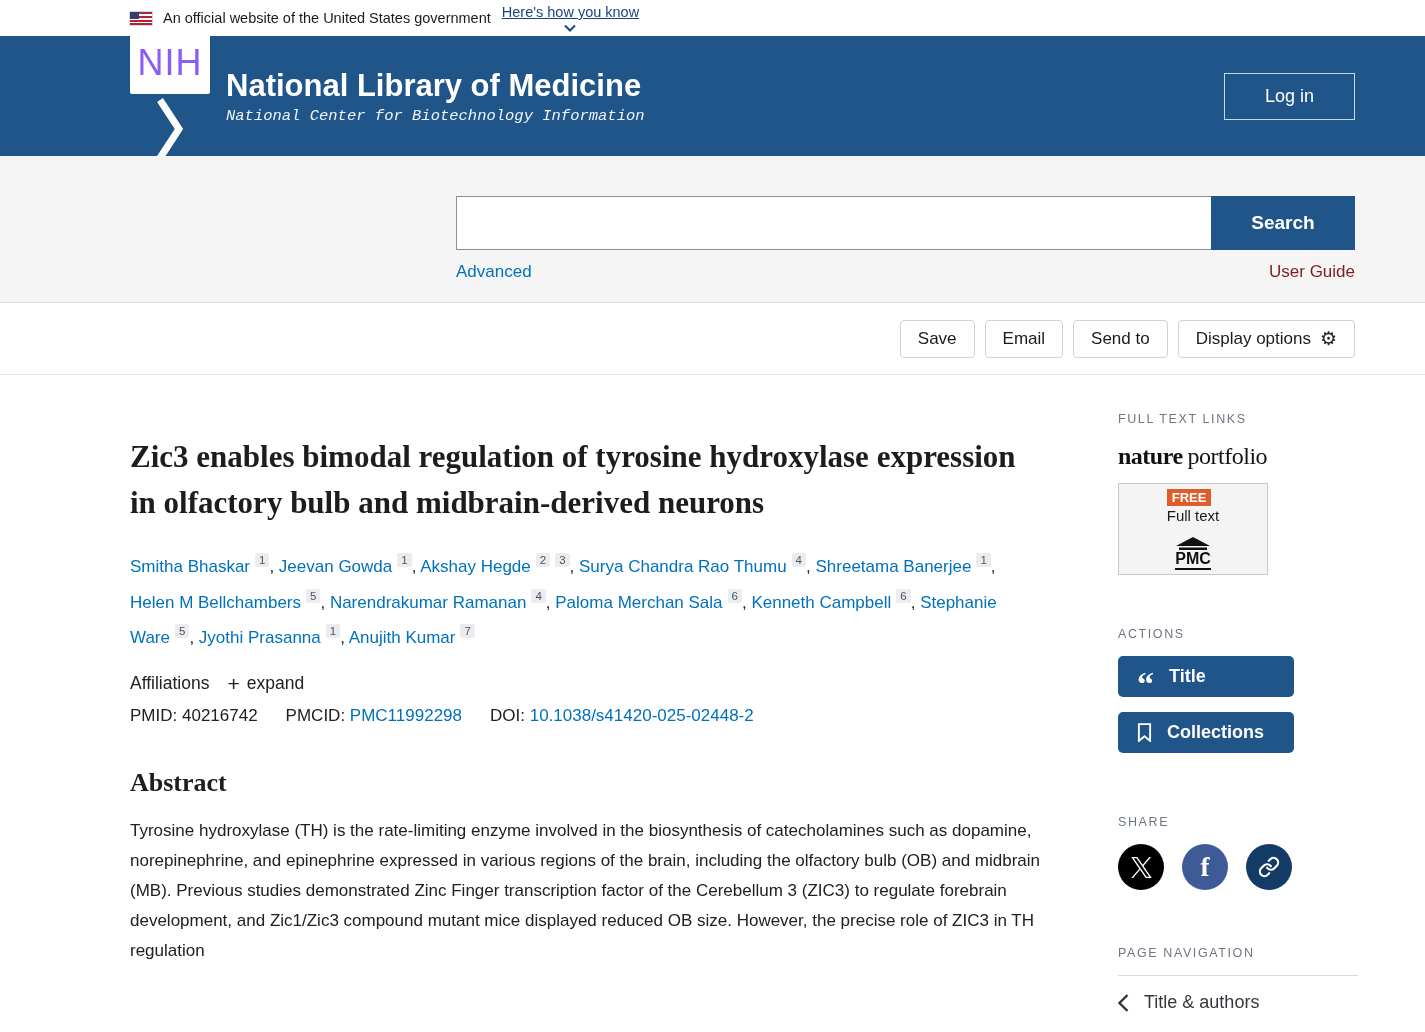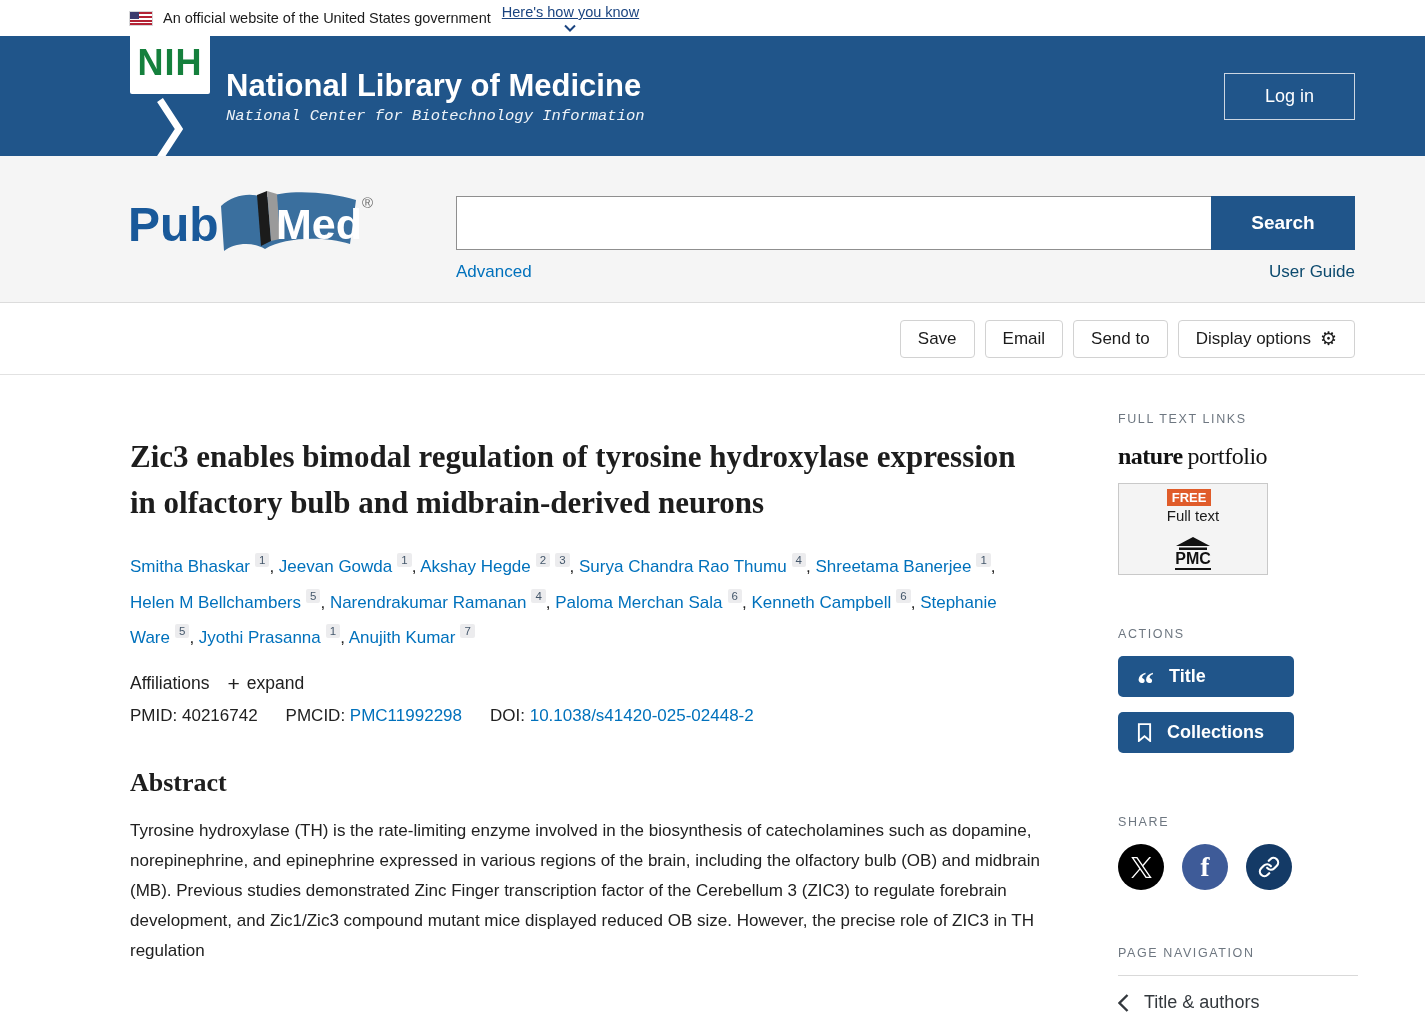--- a/index.html
+++ b/index.html
@@ -14,37 +14,37 @@
   .us-flag { width:22px; height:13px; position:relative; flex:0 0 auto;
     background:repeating-linear-gradient(#b22234 0 1.9px,#fff 1.9px 3.8px); outline:1px solid #d6d7d9; }
   .us-flag::after { content:""; position:absolute; left:0; top:0; width:9px; height:7px; background:#3c3b6e; }
   .how-link { color:#1a4480; text-decoration:underline; display:inline-flex; align-items:center; gap:4px; font-size:14.5px; }
 
   
   .nlm-header { height:120px; background:#20558a; display:flex; align-items:center;
     padding:0 70px 0 130px; color:#fff; }
   .nih-logo { display:flex; align-items:center; gap:4px; }
   .nih-box { width:80px; height:62px; background:#fff; border-radius:2px; display:flex;
-    align-items:center; justify-content:center; font-size:36px; font-weight:bold; color:#15803d; letter-spacing:1px; }
+    align-items:center; justify-content:center; font-size:36px; font-weight:normal; color:#8b5cf6; letter-spacing:1px; }
   .org { margin-left:16px; }
   .org-name { font-size:31px; font-weight:bold; }
   .org-sub { font-size:15.5px; font-style:italic; margin-top:3px; color:#eef3f8;font-family:Liberation Mono, monospace; }
   .login-btn { margin-left:auto; background:transparent; border:1px solid #ccd6e2; color:#fff;
     font-size:18px; padding:12px 40px; }
 
   
   .search-section { position:relative; height:147px; background:#f5f5f5; border-bottom:1px solid #dcdcdc; }
   .pubmed-logo { position:absolute; left:128px; top:34px; }
   .search-form { position:absolute; left:456px; top:40px; display:flex; }
   .search-input { width:755px; height:54px; border:1px solid #8f8f8f; border-right:none;
     font-size:18px; padding:0 14px; background:#fff; }
   .search-btn { width:144px; height:54px; background:#20558a; color:#fff; font-weight:bold;
     font-size:19px; border:none; }
   .advanced-link { position:absolute; left:456px; top:106px; color:#0071bc; font-size:17px; }
-  .user-guide-link { position:absolute; right:70px; top:106px; color:#0c4a6e; font-size:17px; }
+  .user-guide-link { position:absolute; right:70px; top:106px; color:#7f1d1d; font-size:17px; }
 
   
   .toolbar { height:72px; background:#fff; border-bottom:1px solid #e2e2e2; display:flex;
     justify-content:flex-end; align-items:center; gap:10px; padding-right:70px; }
   .tb-btn { border:1px solid #d2d2d2; background:#fff; color:#1b1b1b; font-size:17px;
     padding:8px 17px; border-radius:4px; display:flex; align-items:center; gap:9px; }
   .gear { font-family:"DejaVu Sans",sans-serif; font-size:19px; line-height:1; }
 
   
   .content { display:flex; padding:37px 0 0 130px; }
@@ -122,31 +122,20 @@
     </svg>
   </a>
   <div class="org">
     <div class="org-name">National Library of Medicine</div>
     <div class="org-sub">National Center for Biotechnology Information</div>
   </div>
   <button class="login-btn">Log in</button>
 </header>
 
 <section class="search-section">
-  <a class="pubmed-logo">
-    <svg width="252" height="68" viewBox="0 0 252 68">
-      <text x="0" y="51" font-family="Liberation Sans, sans-serif" font-size="48" font-weight="bold" fill="#19599a">Pub</text>
-      <path d="M93 16 C 106 4 124 2 137 8 L 137 59 C 124 51 106 53 96 61 Z" fill="#3a6f9e"></path>
-      <path d="M137 8 C 156 -1 200 1 228 10 L 222 54 C 196 46 156 47 137 59 Z" fill="#3a6f9e"></path>
-      <path d="M129 5 L 139 1 L 143 51 L 133 56 Z" fill="#1b1b1b"></path>
-      <path d="M139 1 L 149 4 L 152 49 L 143 51 Z" fill="#9a9a9a"></path>
-      <text x="148" y="49" font-family="Liberation Sans, sans-serif" font-size="43" font-weight="bold" fill="#ffffff">Med</text>
-      <text x="234" y="18" font-family="Liberation Sans, sans-serif" font-size="15" fill="#6c6c6c">®</text>
-    </svg>
-  </a>
   <form class="search-form">
     <input class="search-input" type="text" value="" style="">
     <button class="search-btn">Search</button>
   </form>
   <a class="advanced-link">Advanced</a>
   <a class="user-guide-link">User Guide</a>
 </section>
 
 <section class="toolbar">
   <button class="tb-btn">Save</button>

